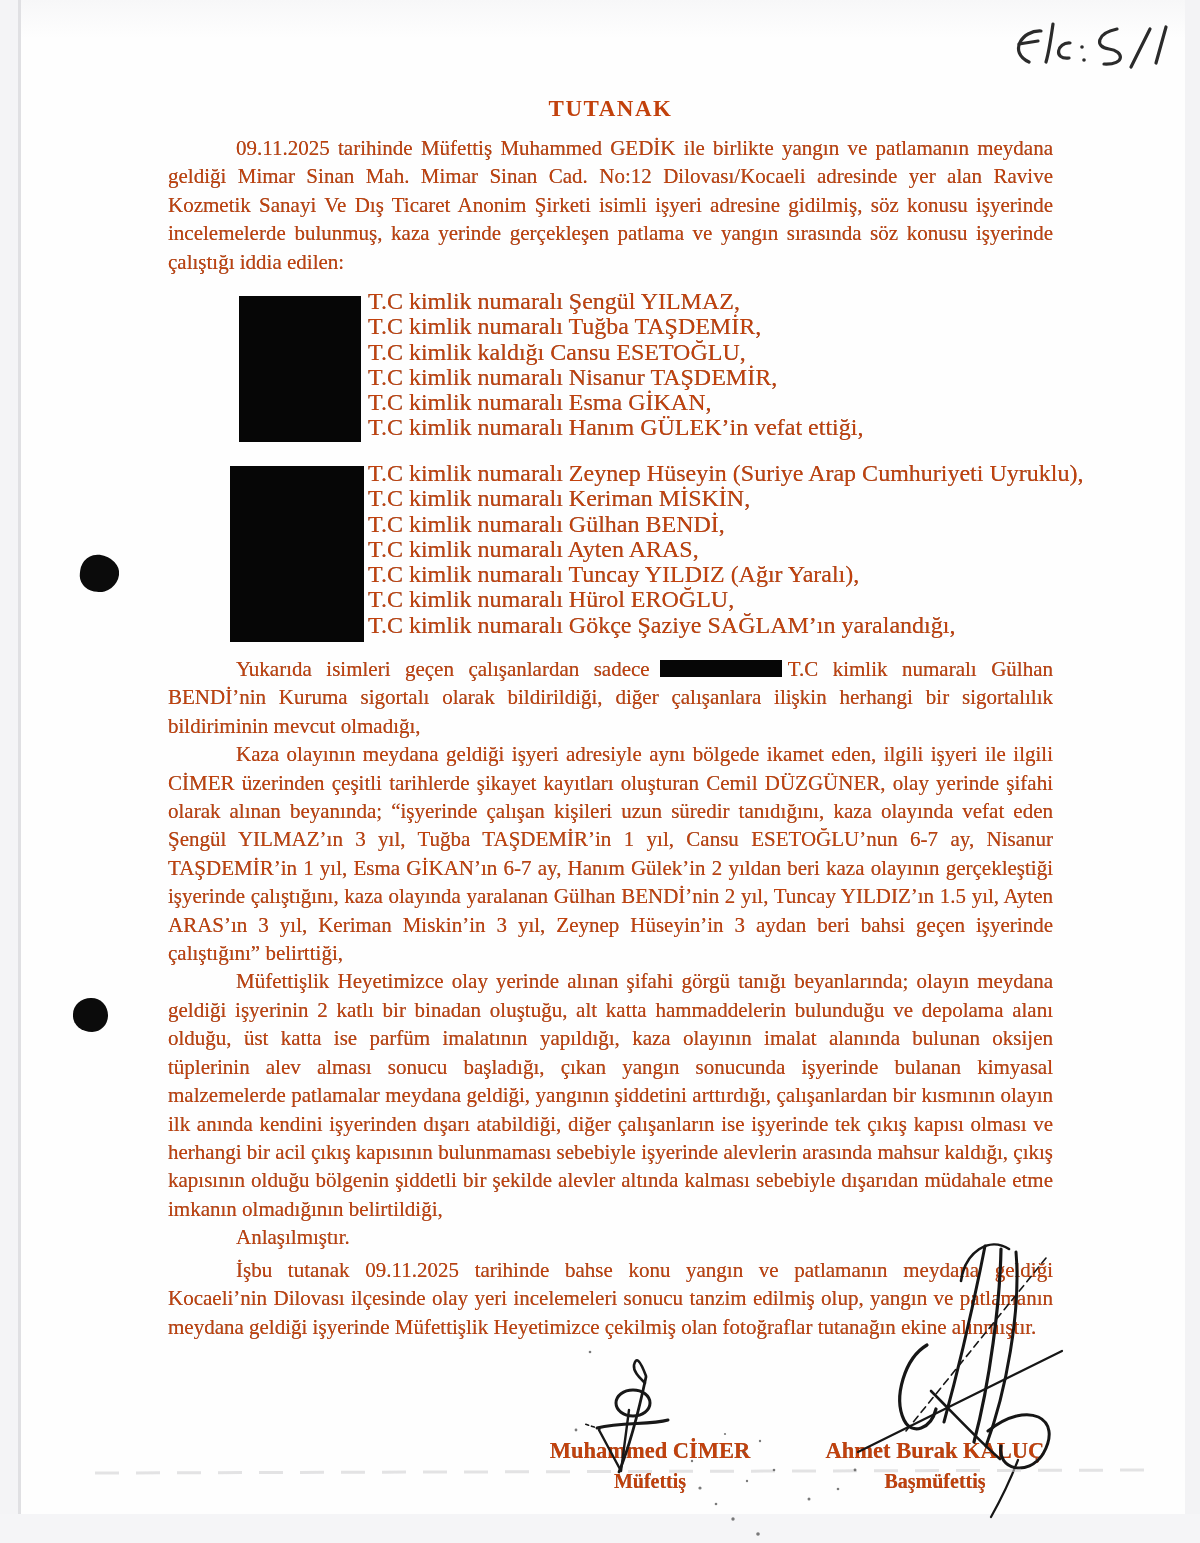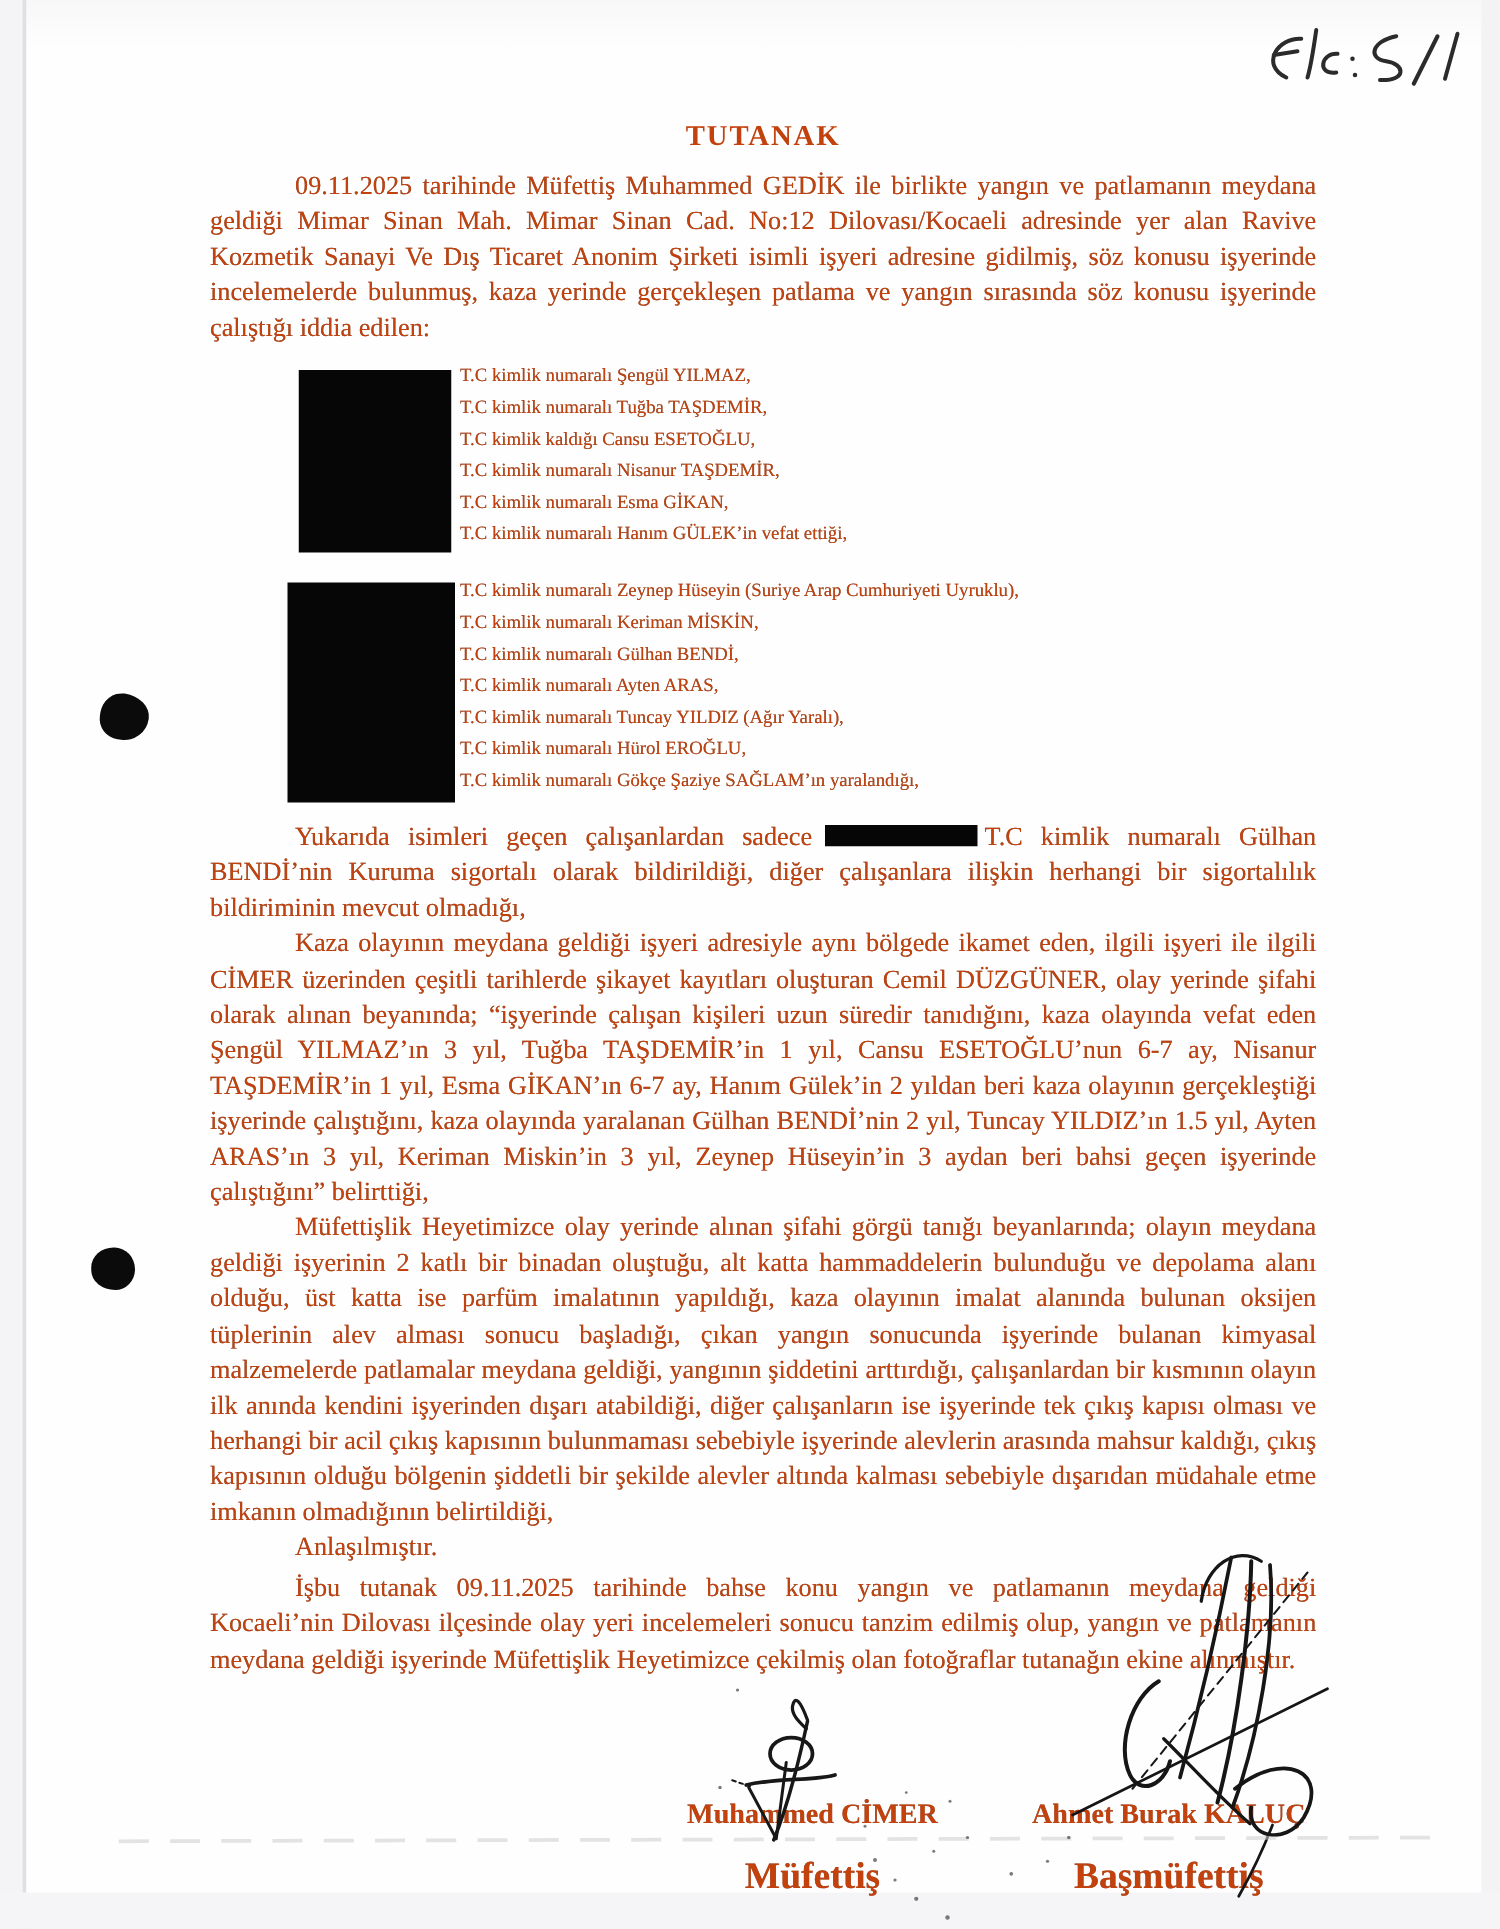--- a/index.html
+++ b/index.html
@@ -33,33 +33,33 @@
   .indent-word{text-indent:68px;margin:0;text-align:left;}
 
   .redact-inline{
     display:inline-block;width:122px;height:17px;background:#060606;
     vertical-align:baseline;margin:0 6px 0 10px;transform:translateY(1px);
   }
 
   .name-list{position:absolute;}
   .name-list .rows{
     position:absolute;top:0;
-    font-size:15px;line-height:25.3px;white-space:nowrap;
+    font-size:24px;line-height:25.3px;white-space:nowrap;
     text-shadow:0 0 0.5px rgba(20,20,20,0.55);
   }
   .redact-block{position:absolute;background:#060606;}
 
   .ink-blob{position:absolute;background:#0b0b0b;}
   .blob1{left:80px;top:555px;width:39px;height:37px;border-radius:46% 58% 52% 44%/50% 48% 55% 46%;transform:rotate(8deg);}
   .blob2{left:73px;top:998px;width:35px;height:34px;border-radius:52% 48% 46% 56%/48% 52% 50% 47%;}
 
   .sig-block{position:absolute;text-align:center;font-weight:bold;
     text-shadow:0 0 0.5px rgba(20,20,20,0.5);}
   .sig-name{font-size:22.5px;white-space:nowrap;}
-  .sig-title{font-size:30px;margin-top:20px;}
+  .sig-title{font-size:20px;margin-top:6px;}
 
   .overlay-svg{position:absolute;left:0;top:0;pointer-events:none;}
 </style>
 </head>
 <body>
 
 <div class="page">
 
   <div class="edge-top"></div>
   <div class="edge-left"></div>

